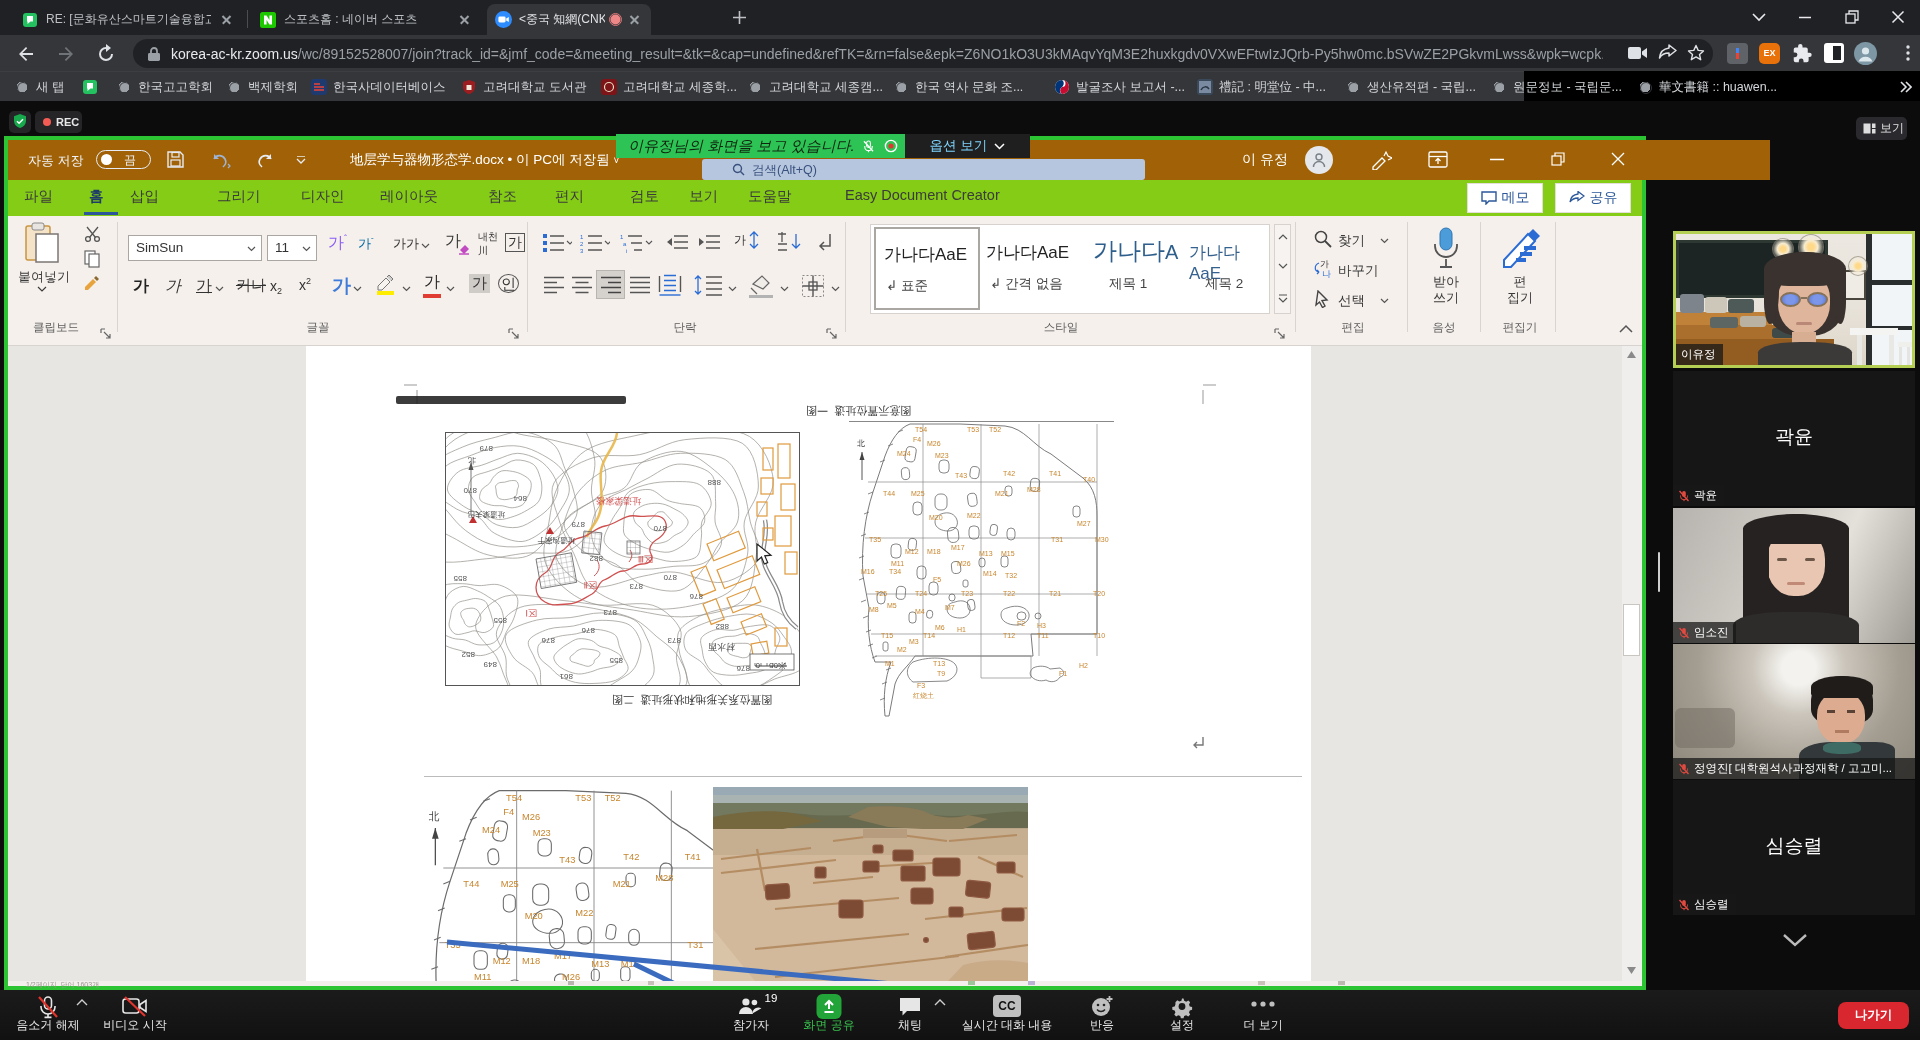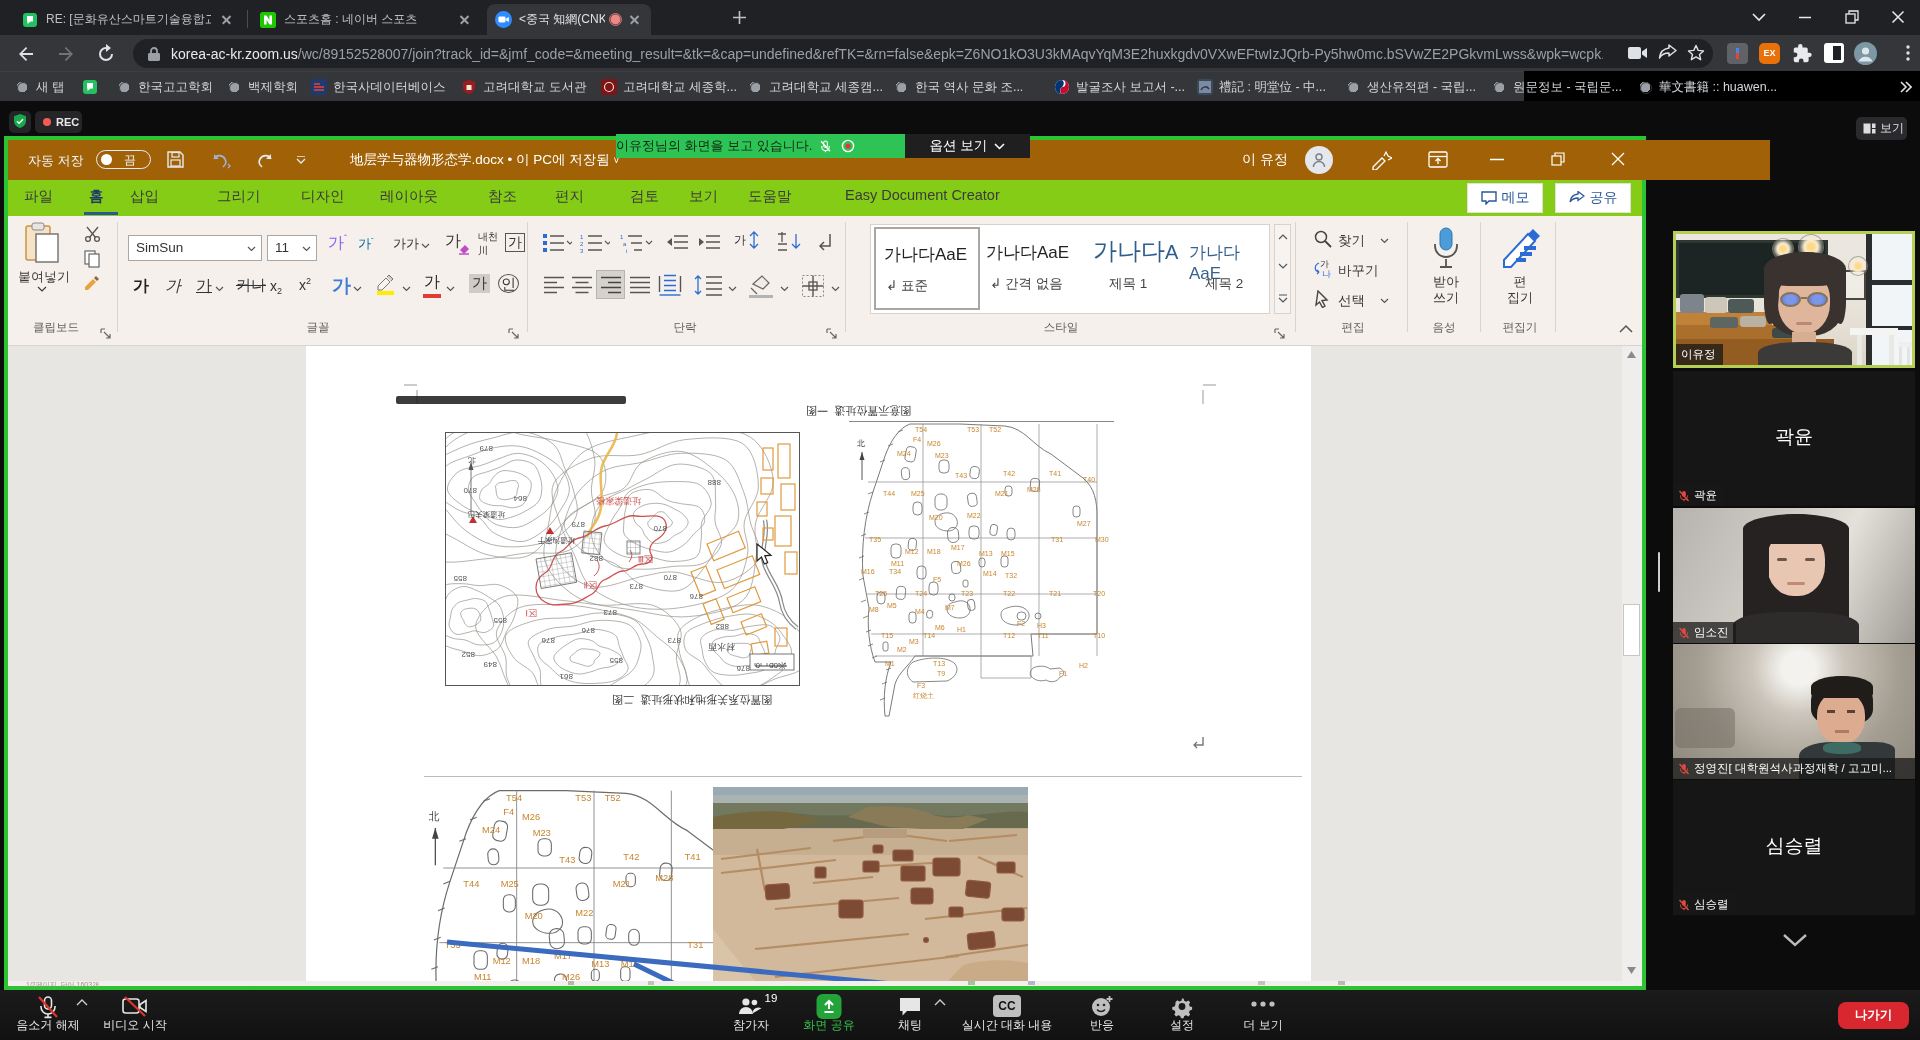--- a/index.html
+++ b/index.html
@@ -280,20 +280,27 @@
     <svg class="abs" style="left:1482px; top:18px;" width="14" height="3" viewBox="0 0 14 3">
         <path d="M0 1.5h14" stroke="#fff" stroke-width="1.5"></path>
       </svg>
     <svg class="abs" style="left:1543px; top:12px;" width="14" height="14" viewBox="0 0 14 14">
         <rect x="1" y="4" width="9" height="9" fill="none" stroke="#fff" stroke-width="1.2"></rect>
         <path d="M4 4V1h9v9h-3" fill="none" stroke="#fff" stroke-width="1.2"></path>
       </svg>
     <svg class="abs" style="left:1603px; top:12px;" width="14" height="14" viewBox="0 0 14 14">
         <path d="M1 1l12 12M13 1L1 13" stroke="#fff" stroke-width="1.3"></path>
       </svg>
+    <div id="wsearch">
+      <svg style="position:absolute;left:30px;top:4px;" width="13" height="13" viewBox="0 0 13 13">
+          <circle cx="5.5" cy="5.5" r="4" fill="none" stroke="#39517e" stroke-width="1.4"></circle>
+          <path d="M8.5 8.5L12 12" stroke="#39517e" stroke-width="1.4"></path>
+        </svg>
+      <span style="position:absolute;left:50px;top:3px;font-size:12.5px;color:#39517e;">검색(Alt+Q)</span>
+    </div>
   </div>
   <div class="abs" id="ribbontabs">
     <span class="rtab" style="left:16px;">파일</span>
     <span class="rtab" style="left:81px; color:#1f3c68; font-weight:bold;">홈</span>
     <span class="abs" style="left:76px; top:32px; width:34px; height:3px; background:#2b579a;"></span>
     <span class="rtab" style="left:122px;font-family:Liberation Mono, monospace;">삽입</span>
     <span class="rtab" style="left:209px;">그리기</span>
     <span class="rtab" style="left:293px;">디자인</span>
     <span class="rtab" style="left:372px;">레이아웃</span>
     <span class="rtab" style="left:480px;">참조</span>
@@ -916,33 +923,33 @@
    <span style="position:absolute;left:560px;top:0px;width:6px;height:4px;background:#b8b4ae;"></span>
    <span style="position:absolute;left:640px;top:0px;width:6px;height:4px;background:#c5c0b8;"></span>
    <span style="position:absolute;left:960px;top:0px;width:7px;height:4px;background:#9fc49a;"></span>
    <span style="position:absolute;left:1020px;top:0px;width:7px;height:4px;background:#b9b2d2;"></span>
    <span style="position:absolute;left:1250px;top:0px;width:7px;height:4px;background:#c8c2ba;"></span>
    <span style="position:absolute;left:1330px;top:0px;width:7px;height:4px;background:#bdb8b0;"></span>
  </div>
 </div>
 
 <div class="abs" style="left:616px; top:134px; width:289px; height:24px; background:#2dc455; display:flex; align-items:center; z-index:30;">
-  <span style="font-size:13px; color:#10250f;">이유정님의 화면을 보고 있습니다.</span>
+  <span style="margin-left:12px; font-size:15px; color:#10250f;font-style:italic;">이유정님의 화면을 보고 있습니다.</span>
   <svg width="13" height="13" viewBox="0 0 13 13" style="margin-left:7px;">
       <rect x="4.6" y="1" width="3.8" height="6.5" rx="1.9" fill="none" stroke="#fff" stroke-width="1.1"></rect>
       <path d="M2.8 6v.9a3.7 3.7 0 0 0 7.4 0V6M6.5 10.6v1.6" fill="none" stroke="#fff" stroke-width="1.1"></path>
       <path d="M2 1.2l9 10" stroke="#fff" stroke-width="1.3"></path>
     </svg>
   <svg width="14" height="14" viewBox="0 0 14 14" style="margin-left:9px;">
       <circle cx="7" cy="7" r="5.6" fill="none" stroke="#fff" stroke-width="1.4"></circle>
       <circle cx="7" cy="7" r="2.6" fill="#e03a30"></circle>
     </svg>
 </div>
 <div class="abs" style="left:905px; top:134px; width:125px; height:24px; background:#1f1f1f; display:flex; align-items:center; justify-content:center; z-index:30;">
-  <span style="font-size:13.5px; color:#ffffff;">옵션 보기</span>
+  <span style="font-size:13.5px; color:#7dd3fc;">옵션 보기</span>
   <svg width="11" height="7" viewBox="0 0 11 7" style="margin-left:7px;">
       <path d="M1 1l4.5 4.5L10 1" fill="none" stroke="#fff" stroke-width="1.5"></path>
     </svg>
 </div>
 
 <div class="abs" id="ztb">
   <div class="zitem" style="left:8px; width:80px;">
     <svg style="position:absolute;left:50%;transform:translateX(-50%);top:4px;" width="26" height="26" viewBox="0 0 26 26">
         <rect x="9.5" y="3" width="7" height="12" rx="3.5" fill="none" stroke="#e6e6e6" stroke-width="1.6"></rect>
         <path d="M6 12v1a7 7 0 0 0 14 0v-1" fill="none" stroke="#e6e6e6" stroke-width="1.6"></path>

